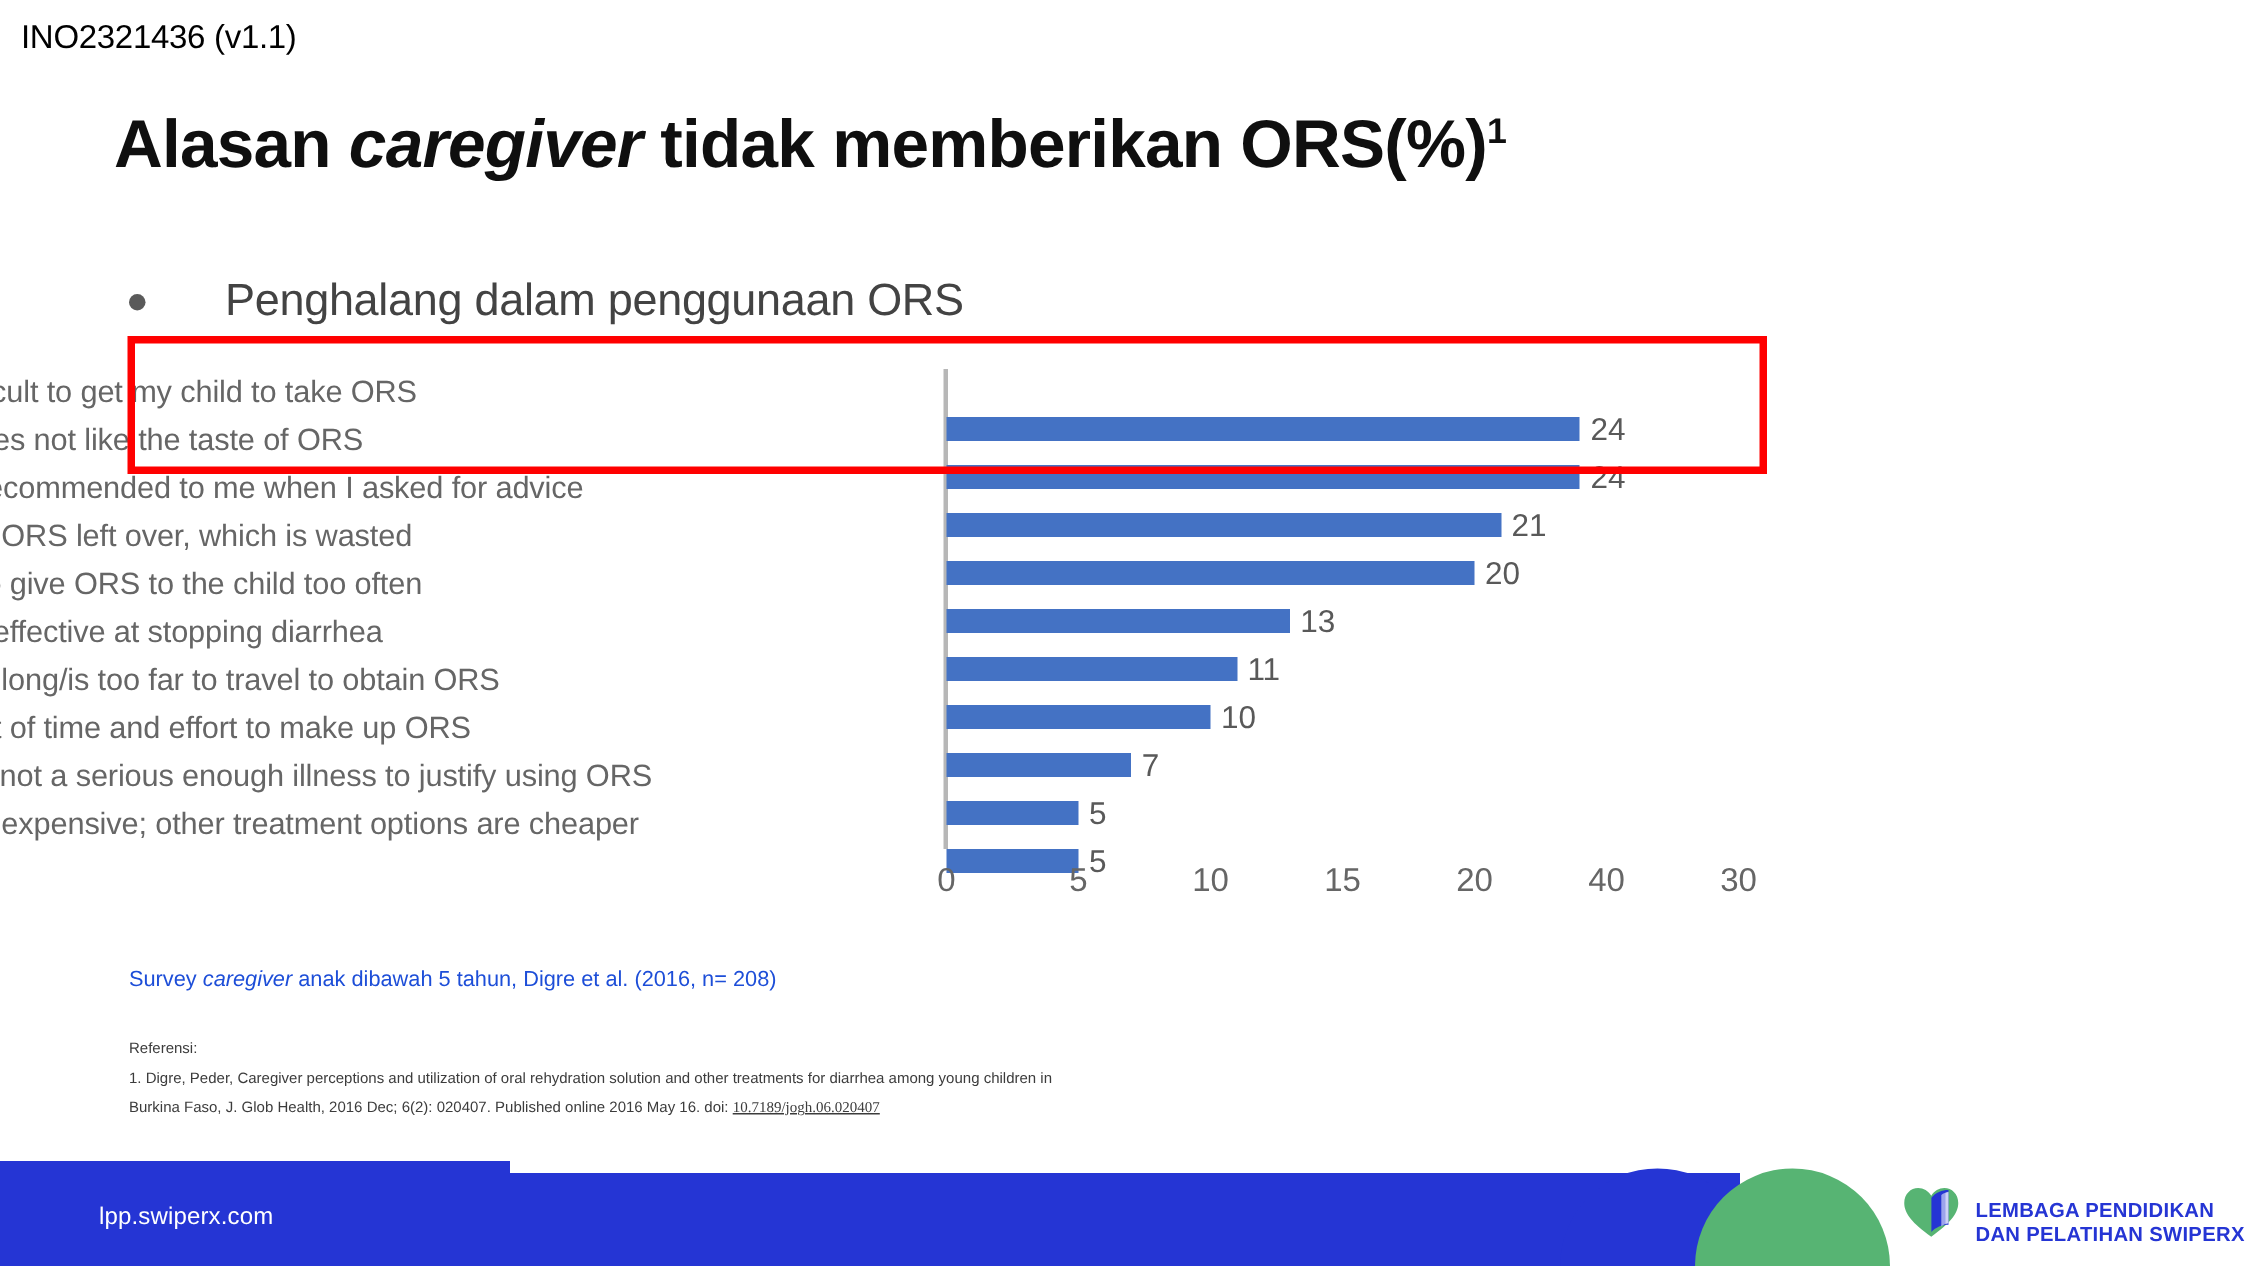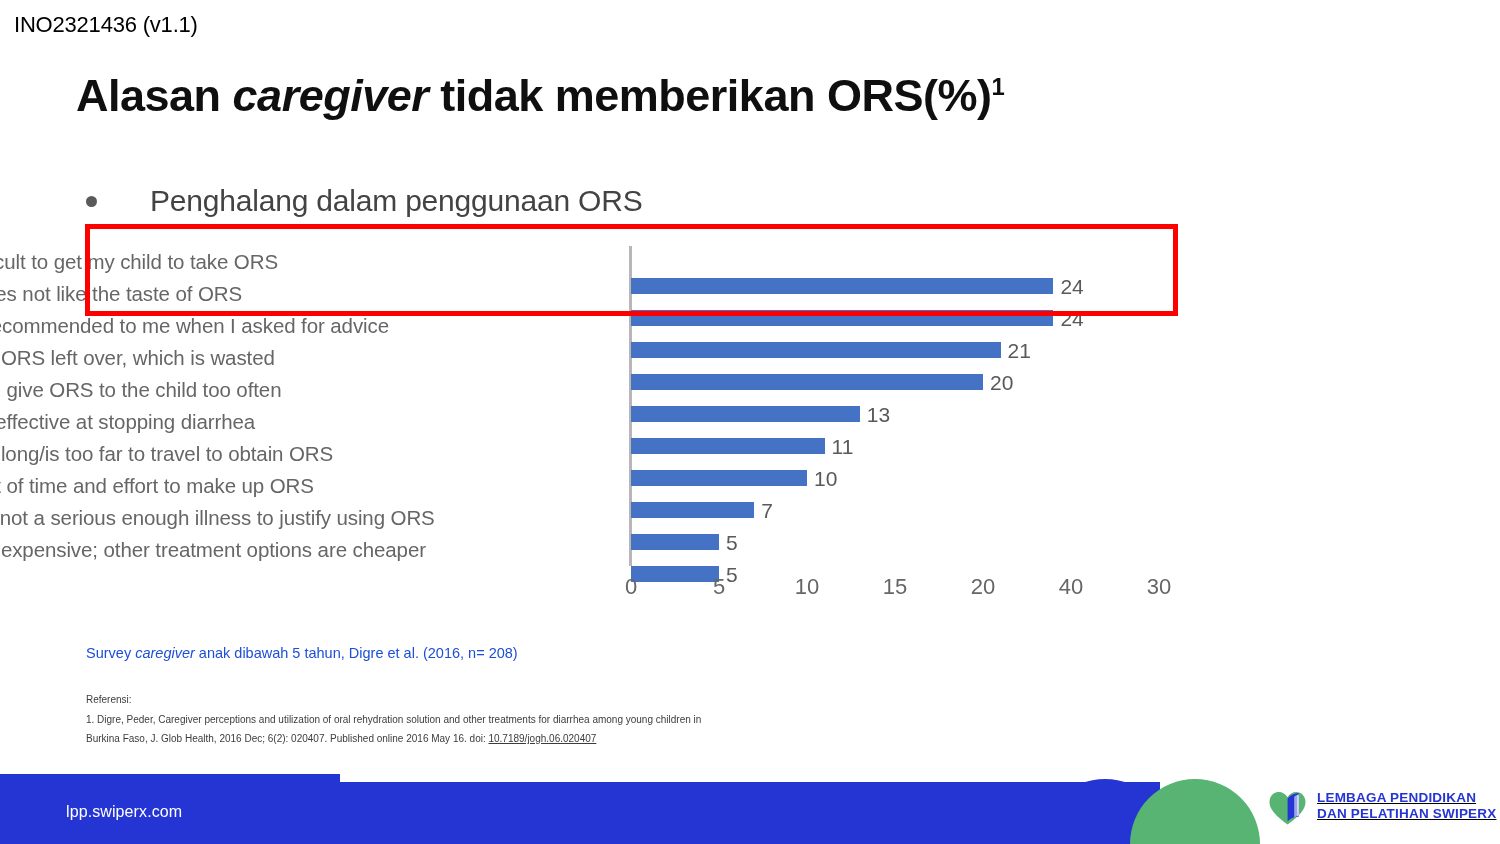--- a/index.html
+++ b/index.html
@@ -170,21 +170,21 @@
   #source-note .it { font-style: italic; }
 
   #ref-block {
     position: absolute;
     left: 86px;
     top: 690px;
     font-size: 10px;
     color: #3c3c3c;
     line-height: 19.5px;
   }
-  #ref-block .doi { text-decoration: underline; }
+  #ref-block .doi { text-decoration: underline; font-family: Liberation Serif, serif; }
 
   
   #footer {
     position: absolute;
     left: 0;
     bottom: 0;
     width: 1500px;
     height: 70px;
     overflow: hidden;
   }
@@ -229,23 +229,22 @@
     font-size: 16px;
     color: #ffffff;
     white-space: nowrap;
     letter-spacing: 0.1px;
   }
   #footer-logo {
     position: absolute;
     left: 1268px;
     top: 16px;
     display: flex;
-    align-items: flex-start;
+    align-items: flex-end;
     gap: 9px;
-    text-decoration: underline;
   }
   #logo-text {
     font-size: 13.5px;
     font-weight: bold;
     color: #2535D4;
     line-height: 16px;
     letter-spacing: 0.2px;
     white-space: nowrap;
   }
 </style>

